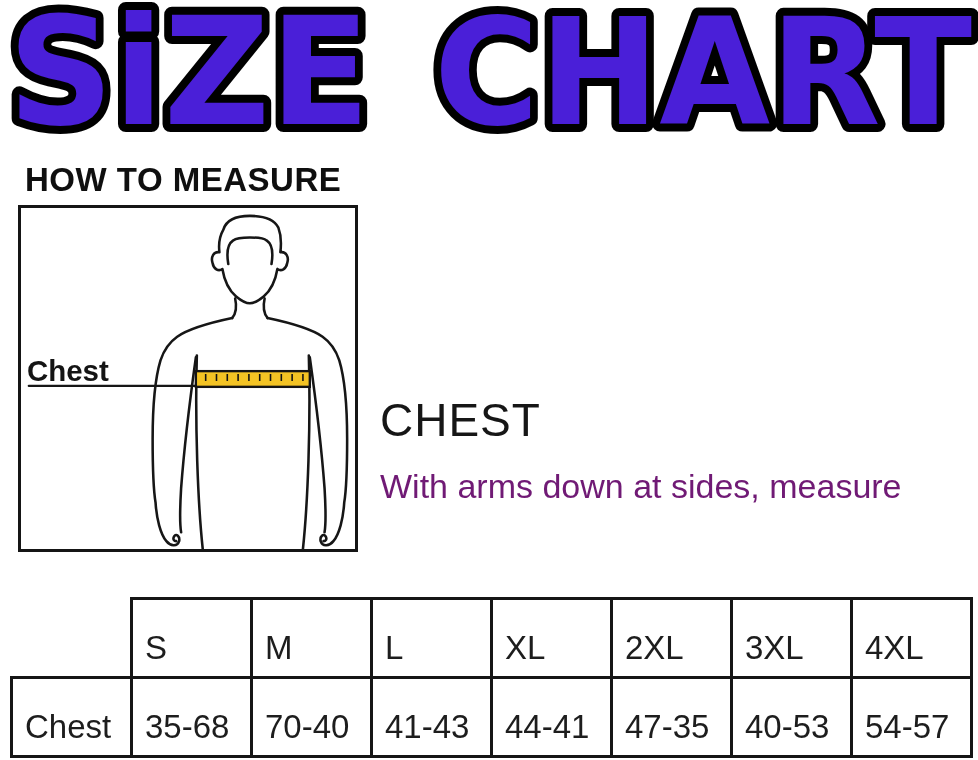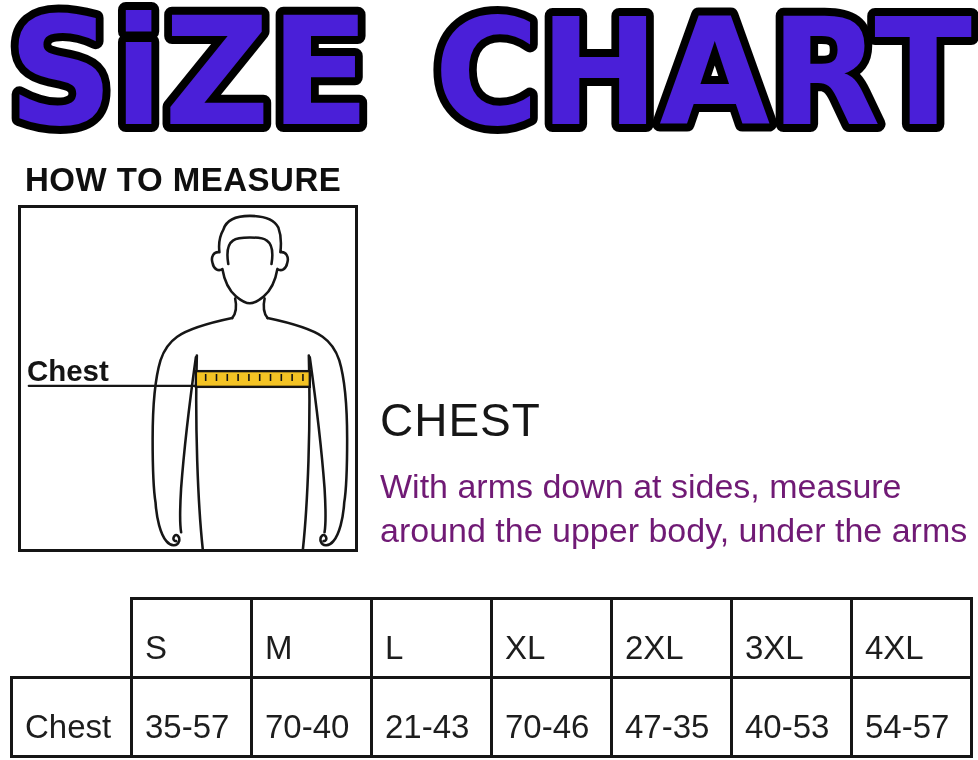--- a/index.html
+++ b/index.html
@@ -80,39 +80,38 @@
              M232,169 L232,176 M243,169 L243,176 M254,169 L254,176 M265,169 L265,176
              M276,169 L276,176 M287,169 L287,176" stroke="#141414" stroke-width="1.6" fill="none"></path>
 
     <text x="6" y="176" font-family="Liberation Sans, sans-serif" font-weight="bold" font-size="30" fill="#141414">Chest</text>
   </svg>
 </div>
 
 <div class="chest-heading">CHEST</div>
 <div class="chest-copy">
   <div>With arms down at sides, measure</div>
-  <div>around the upper body, under the arms</div>
 </div>
 
 <table class="size-table">
   <tbody>
       <tr>
     <td class="ghost"></td>
     <td>S</td>
     <td>M</td>
     <td>L</td>
     <td>XL</td>
     <td>2XL</td>
     <td>3XL</td>
     <td>4XL</td>
   </tr>
   <tr>
     <td>Chest</td>
-    <td>35-57</td>
+    <td>35-68</td>
     <td>70-40</td>
-    <td>21-43</td>
-    <td>70-46</td>
+    <td>41-43</td>
+    <td>44-41</td>
     <td>47-35</td>
     <td>40-53</td>
     <td>54-57</td>
   </tr>
 </tbody>
   </table>
 
 </body></html>

